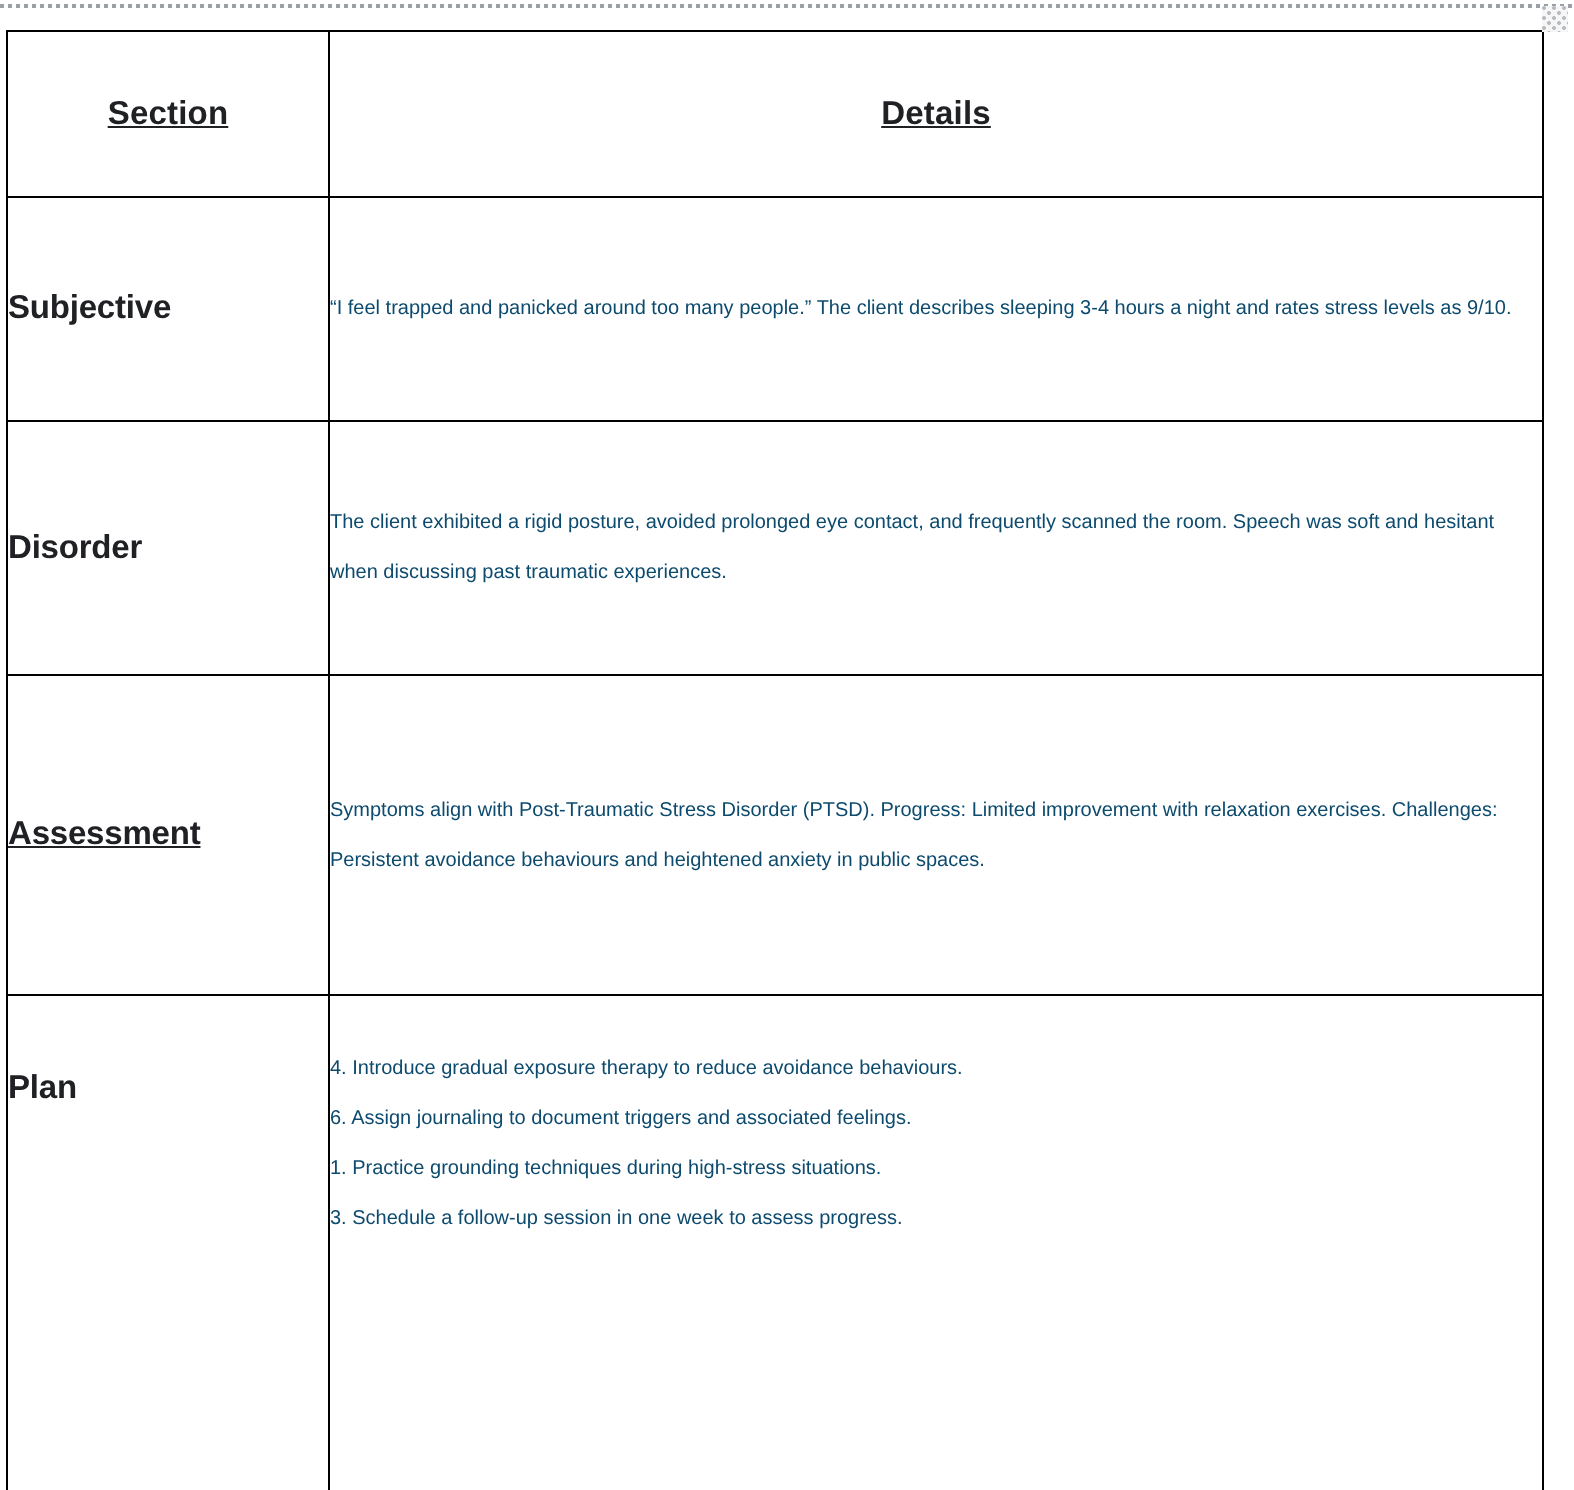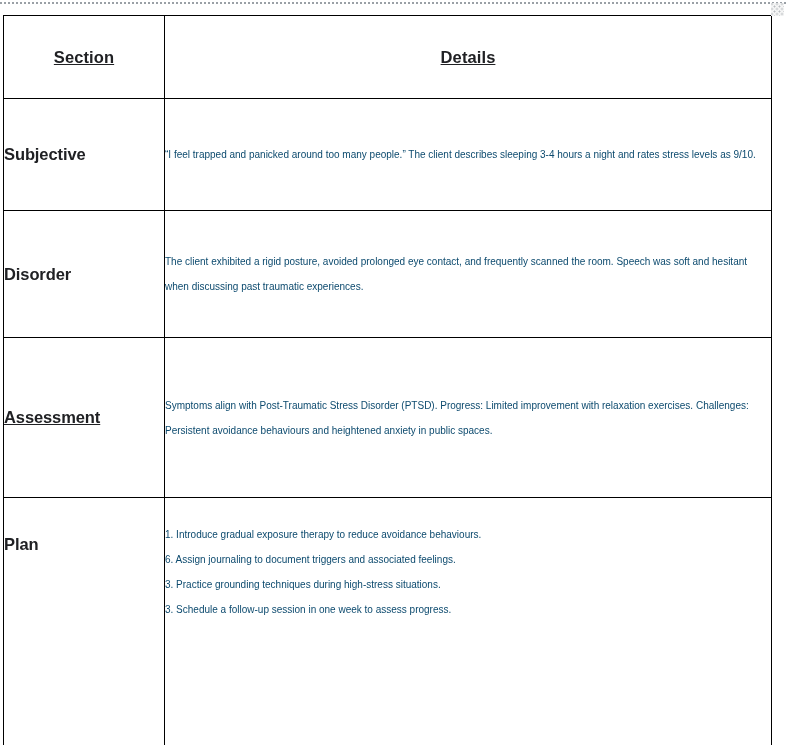--- a/index.html
+++ b/index.html
@@ -157,21 +157,21 @@
       <tr class="row-assessment">
         <td class="section-cell">Assessment</td>
         <td class="details-cell">
           <p>Symptoms align with Post-Traumatic Stress Disorder (PTSD). Progress: Limited improvement with relaxation exercises. Challenges: Persistent avoidance behaviours and heightened anxiety in public spaces.</p>
         </td>
       </tr>
 
       <tr class="row-plan">
         <td class="section-cell">Plan</td>
         <td class="details-cell">
-          <p class="plan-item">1. Introduce gradual exposure therapy to reduce avoidance behaviours.</p>
+          <p class="plan-item">4. Introduce gradual exposure therapy to reduce avoidance behaviours.</p>
           <p class="plan-item">6. Assign journaling to document triggers and associated feelings.</p>
-          <p class="plan-item">3. Practice grounding techniques during high-stress situations.</p>
+          <p class="plan-item">1. Practice grounding techniques during high-stress situations.</p>
           <p class="plan-item">3. Schedule a follow-up session in one week to assess progress.</p>
         </td>
       </tr>
     </tbody>
   </table>
 </div>
 
 </body></html>

